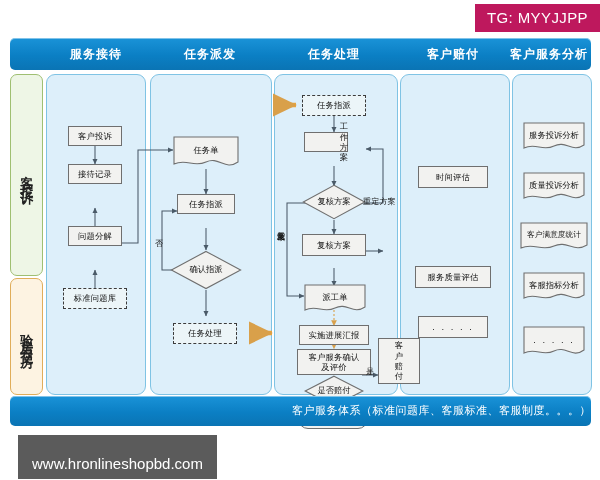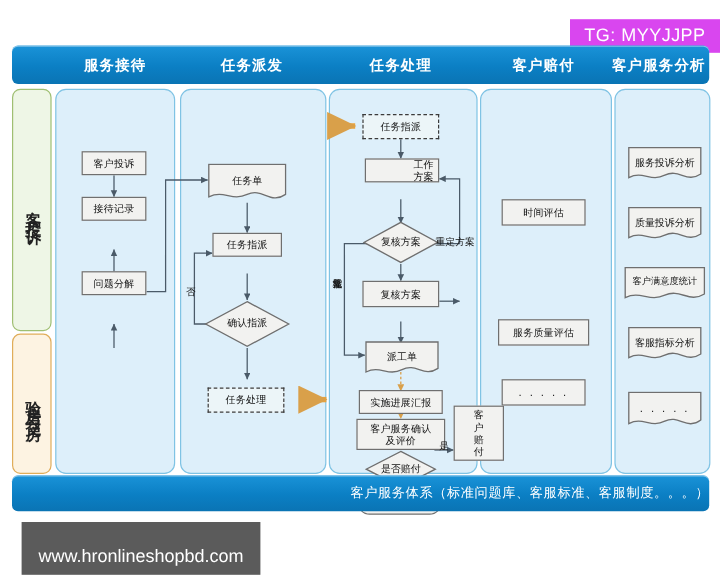--- a/index.html
+++ b/index.html
@@ -6,22 +6,22 @@
   body{
     width:600px;height:480px;
     background:#ffffff;
     font-family:"DejaVu Sans","Liberation Sans",sans-serif;
     position:relative;overflow:hidden;
   }
   #root{position:absolute;left:0;top:0;width:600px;height:480px;}
 
   
   .tg-badge{
-    position:absolute;right:0;top:16px;
-    background:#d946ef;color:#fff;
+    position:absolute;right:0;top:4px;
+    background:#be185d;color:#fff;
     font-size:15px;letter-spacing:.4px;
     padding:5px 12px 6px 12px;
     font-family:"Liberation Sans",sans-serif;
     white-space:nowrap;
   }
 
   
   .watermark{
     position:absolute;left:18px;top:435px;
     background:#5b5b5b;color:#fff;
@@ -194,20 +194,21 @@
 
       <g stroke="#e8a33d" stroke-width="4.5" fill="none" marker-end="url(#aho)">
         <path d="M266,67 L286,67"></path>
         <path d="M240,295 L262,295"></path>
       </g>
     </svg>
 
     <div class="node" style="left:58px;top:88px;width:54px;height:20px;">客户投诉</div>
     <div class="node" style="left:58px;top:126px;width:54px;height:20px;">接待记录</div>
     <div class="node" style="left:58px;top:188px;width:54px;height:20px;">问题分解</div>
+    <div class="node dashed" style="left:53px;top:250px;width:64px;height:21px;">标准问题库</div>
 
     <div class="doc" style="left:163px;top:98px;width:66px;height:33px;">
       <svg class="doc-bg" viewBox="0 0 66 33" preserveAspectRatio="none">
         <path d="M1,1 L65,1 L65,26 C52,35 46,20 33,26 C20,32 14,22 1,28 Z" fill="#f2f2f0" stroke="#6f6f6f" stroke-width="1.1"></path>
       </svg>
       <span class="doc-tx">任务单</span>
     </div>
 
     <div class="node" style="left:167px;top:156px;width:58px;height:20px;">任务指派</div>
 
@@ -216,21 +217,21 @@
         <polygon points="36,1.4 70.6,20 36,38.6 1.4,20" fill="#f2f2f0" stroke="#6f6f6f" stroke-width="1.1"></polygon>
       </svg>
       <span class="dia-tx">确认指派</span>
     </div>
 
     <div class="node dashed" style="left:163px;top:285px;width:64px;height:21px;">任务处理</div>
 
     <span class="elabel vert" style="left:142px;top:195px;">否</span>
 
     <div class="node dashed" style="left:292px;top:57px;width:64px;height:21px;">任务指派</div>
-    <div class="node" style="left:294px;top:94px;width:62px;height:20px;padding-left:36px;">工作方案</div>
+    <div class="node" style="left:294px;top:94px;width:44px;height:20px;padding-left:36px;">工作方案</div>
 
     <div class="dia" style="left:292px;top:146px;width:64px;height:36px;">
       <svg width="64" height="36" viewBox="0 0 64 36">
         <polygon points="32,1.3 62.7,18 32,34.7 1.3,18" fill="#f2f2f0" stroke="#6f6f6f" stroke-width="1.1"></polygon>
       </svg>
       <span class="dia-tx">复核方案</span>
     </div>
 
     <div class="node" style="left:292px;top:196px;width:64px;height:22px;">复核方案</div>
 

